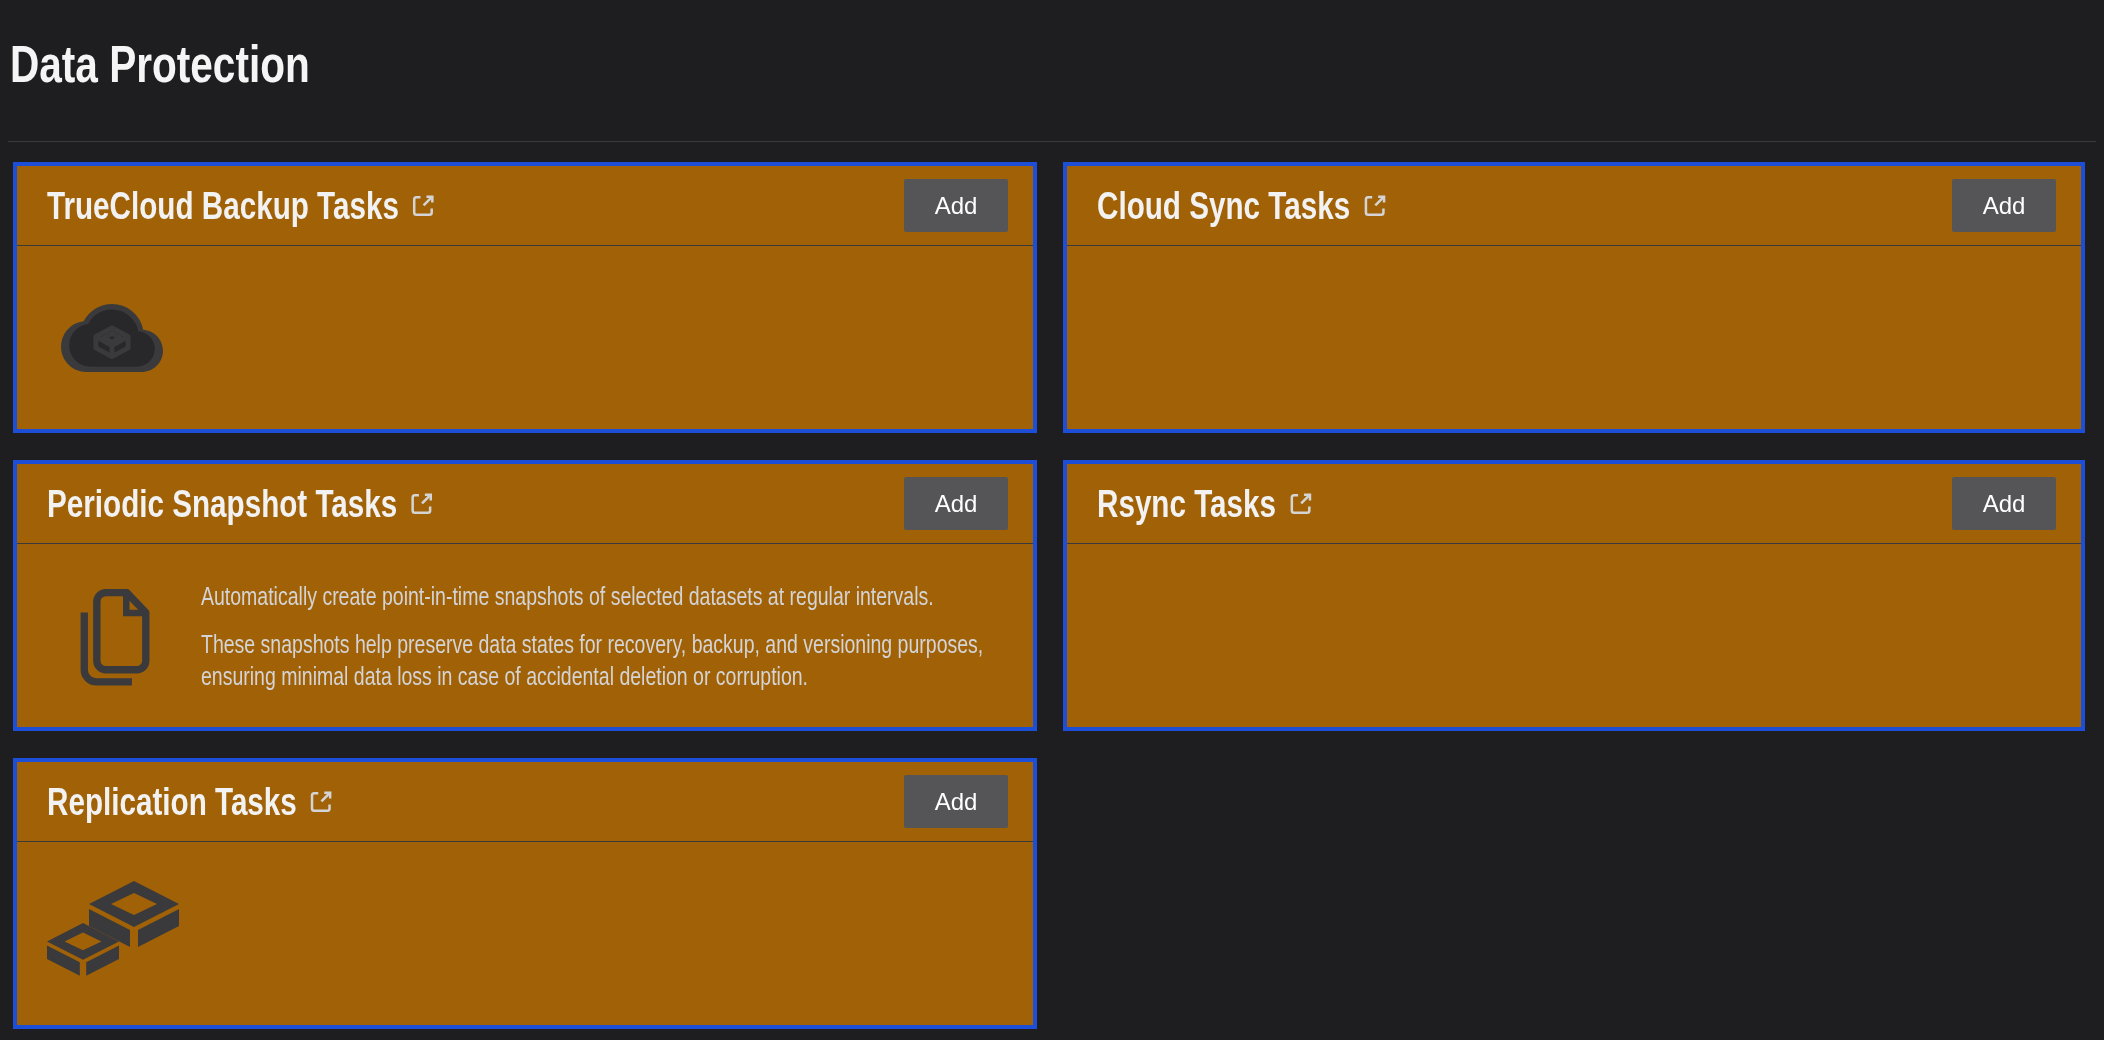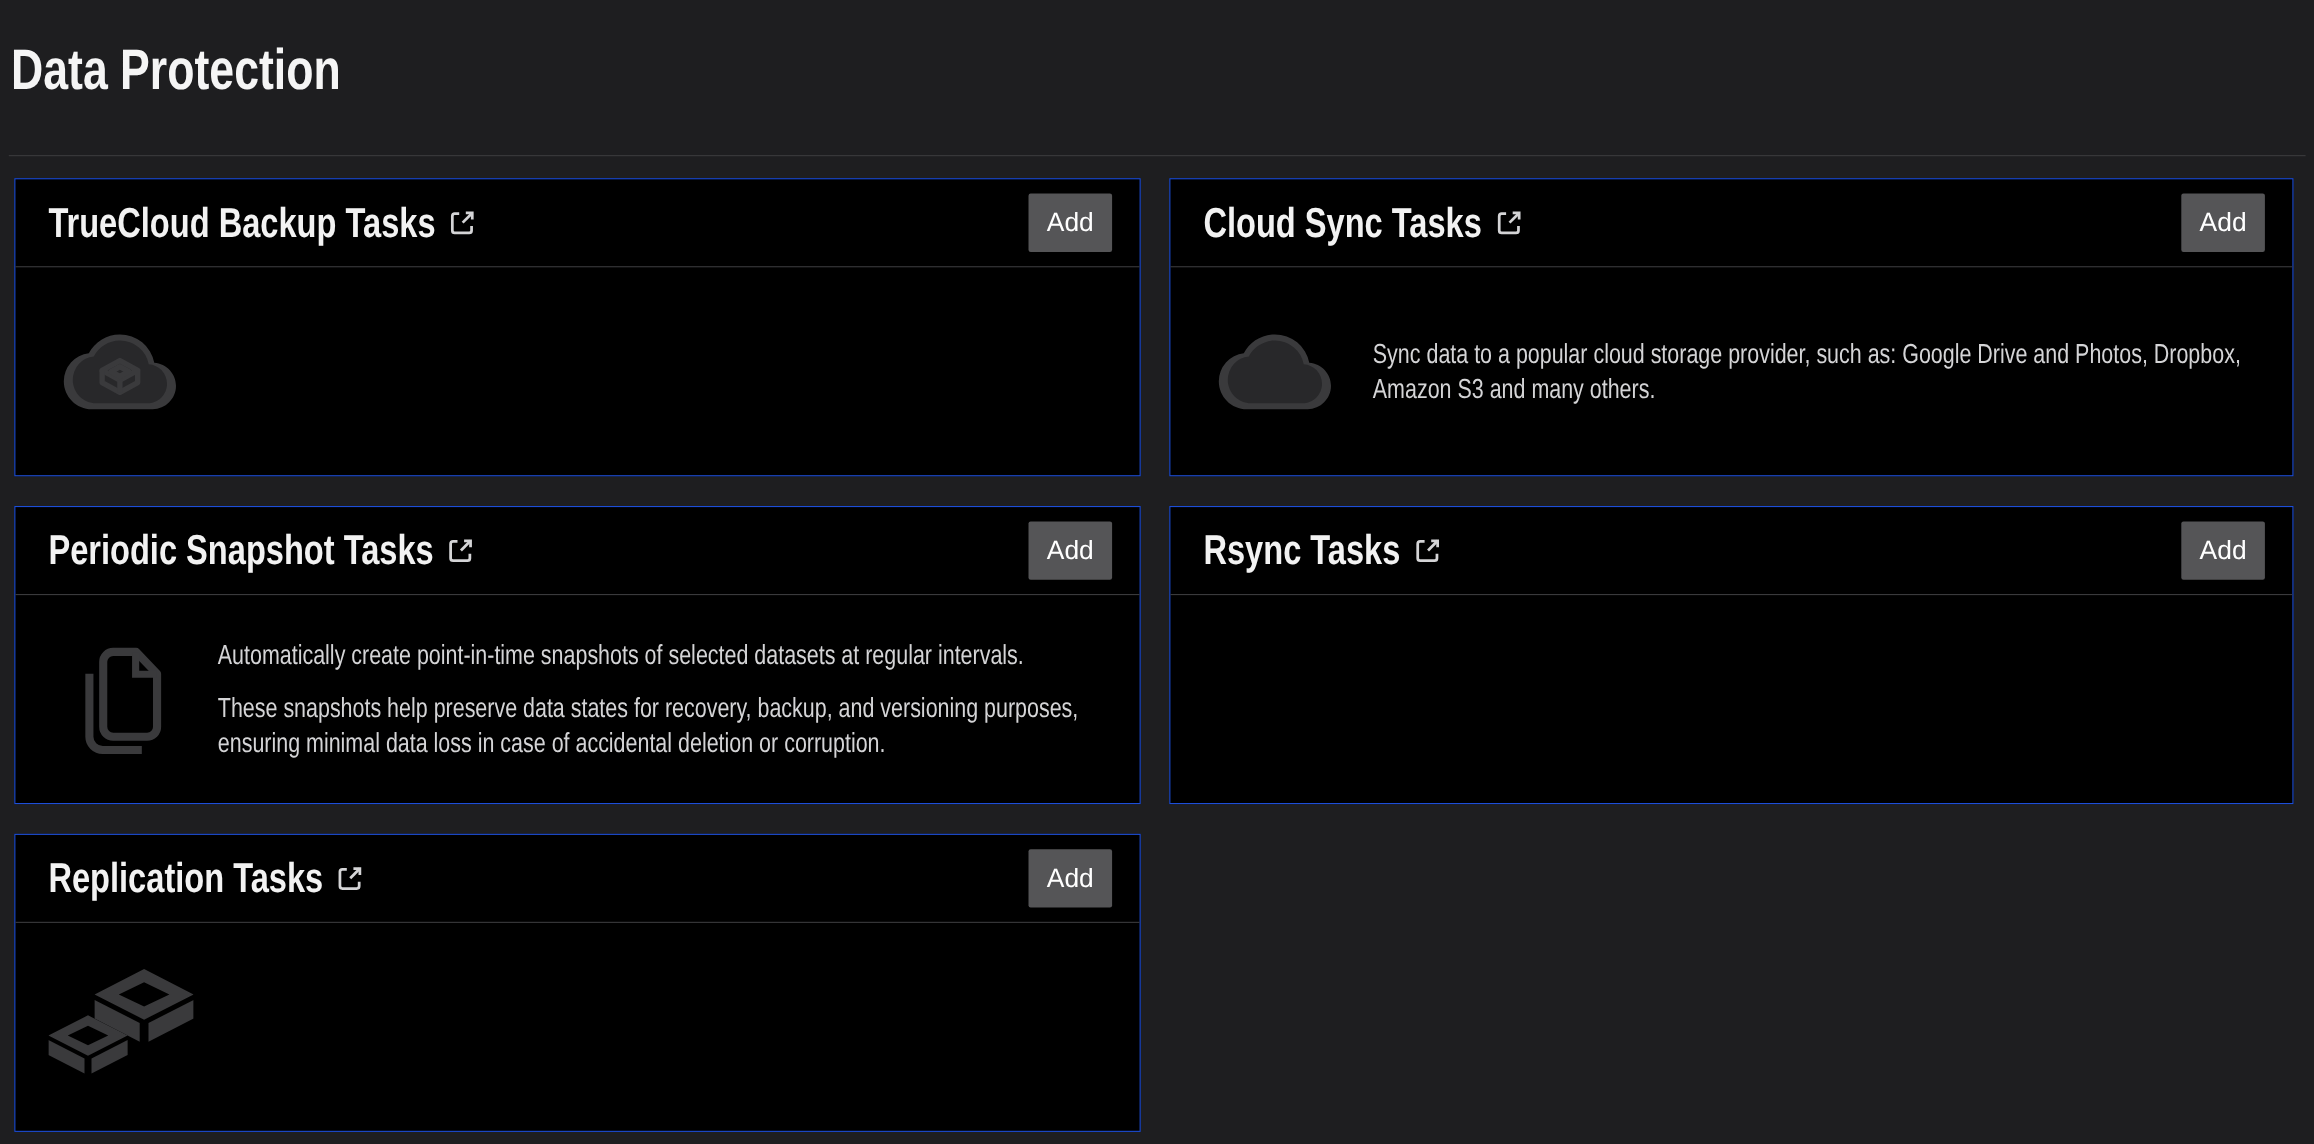--- a/index.html
+++ b/index.html
@@ -29,22 +29,22 @@
   
   .grid {
     display:grid;
     grid-template-columns:1024px 1022px;
     grid-auto-rows:271px;
     column-gap:26px;
     row-gap:27px;
     margin:20px 0 0 13px;
   }
   .card {
-    background:#000000;
-    border:1px solid #1d4ed8;
+    background:#a16207;
+    border:4px solid #1d4ed8;
     display:flex;
     flex-direction:column;
     height:271px;
   }
   .card-header {
     flex:0 0 80px;
     display:flex;
     align-items:center;
     padding:0 25px 0 30px;
     border-bottom:1px solid #3a3a3c;
@@ -61,21 +61,21 @@
   .card-title {
     font-size:38px;
     font-weight:700;
     color:#f2f2f2;
     line-height:1;
   }
   .ext-icon { display:flex; align-items:center; }
   .ext-icon svg { transform:scaleX(1.282); } 
   .add-btn {
     margin-left:auto;
-    width:76px;
+    width:104px;
     height:53px;
     background:#555557;
     color:#ffffff;
     border:none;
     border-radius:2px;
     font-family:"Liberation Sans", sans-serif;
     font-size:24px;
     font-weight:500;
     cursor:pointer;
   }
@@ -147,33 +147,20 @@
         <span class="ext-icon">
           <svg width="30" height="30" viewBox="0 0 24 24" fill="none" stroke="#d4d4d6" stroke-width="2">
             <path d="M10 5 H6.8 A1.8 1.8 0 0 0 5 6.8 V17.2 A1.8 1.8 0 0 0 6.8 19 H17.2 A1.8 1.8 0 0 0 19 17.2 V14"></path>
             <path d="M12.5 11.5 L19.5 4.5"></path>
             <path d="M14.8 4.5 H19.5 V9.2"></path>
           </svg>
         </span>
       </div>
       <button class="add-btn">Add</button>
     </header>
-    <div class="card-body">
-      <span class="icon-box">
-        <svg width="122" height="102" viewBox="0 0 24 24">
-          <path fill="#3a3a3c" d="M19.35 10.04A7.49 7.49 0 0 0 12 4C9.11 4 6.6 5.64 5.35 8.04A5.994 5.994 0 0 0 0 14c0 3.31 2.69 6 6 6h13c2.76 0 5-2.24 5-5 0-2.64-2.05-4.78-4.65-4.96z"></path>
-          <path fill="#28282a" transform="translate(12 12.2) scale(0.84) translate(-12 -12.2)" d="M19.35 10.04A7.49 7.49 0 0 0 12 4C9.11 4 6.6 5.64 5.35 8.04A5.994 5.994 0 0 0 0 14c0 3.31 2.69 6 6 6h13c2.76 0 5-2.24 5-5 0-2.64-2.05-4.78-4.65-4.96z"></path>
-        </svg>
-      </span>
-      <div class="body-text">
-        <div class="cond">
-          <p>Sync data to a popular cloud storage provider, such as: Google Drive and Photos, Dropbox, Amazon S3 and many others.</p>
-        </div>
-      </div>
-    </div>
   </section>
 
   <section class="card">
     <header class="card-header">
       <div class="title-link">
         <h2 class="card-title">Periodic Snapshot Tasks</h2>
         <span class="ext-icon">
           <svg width="30" height="30" viewBox="0 0 24 24" fill="none" stroke="#d4d4d6" stroke-width="2">
             <path d="M10 5 H6.8 A1.8 1.8 0 0 0 5 6.8 V17.2 A1.8 1.8 0 0 0 6.8 19 H17.2 A1.8 1.8 0 0 0 19 17.2 V14"></path>
             <path d="M12.5 11.5 L19.5 4.5"></path>

